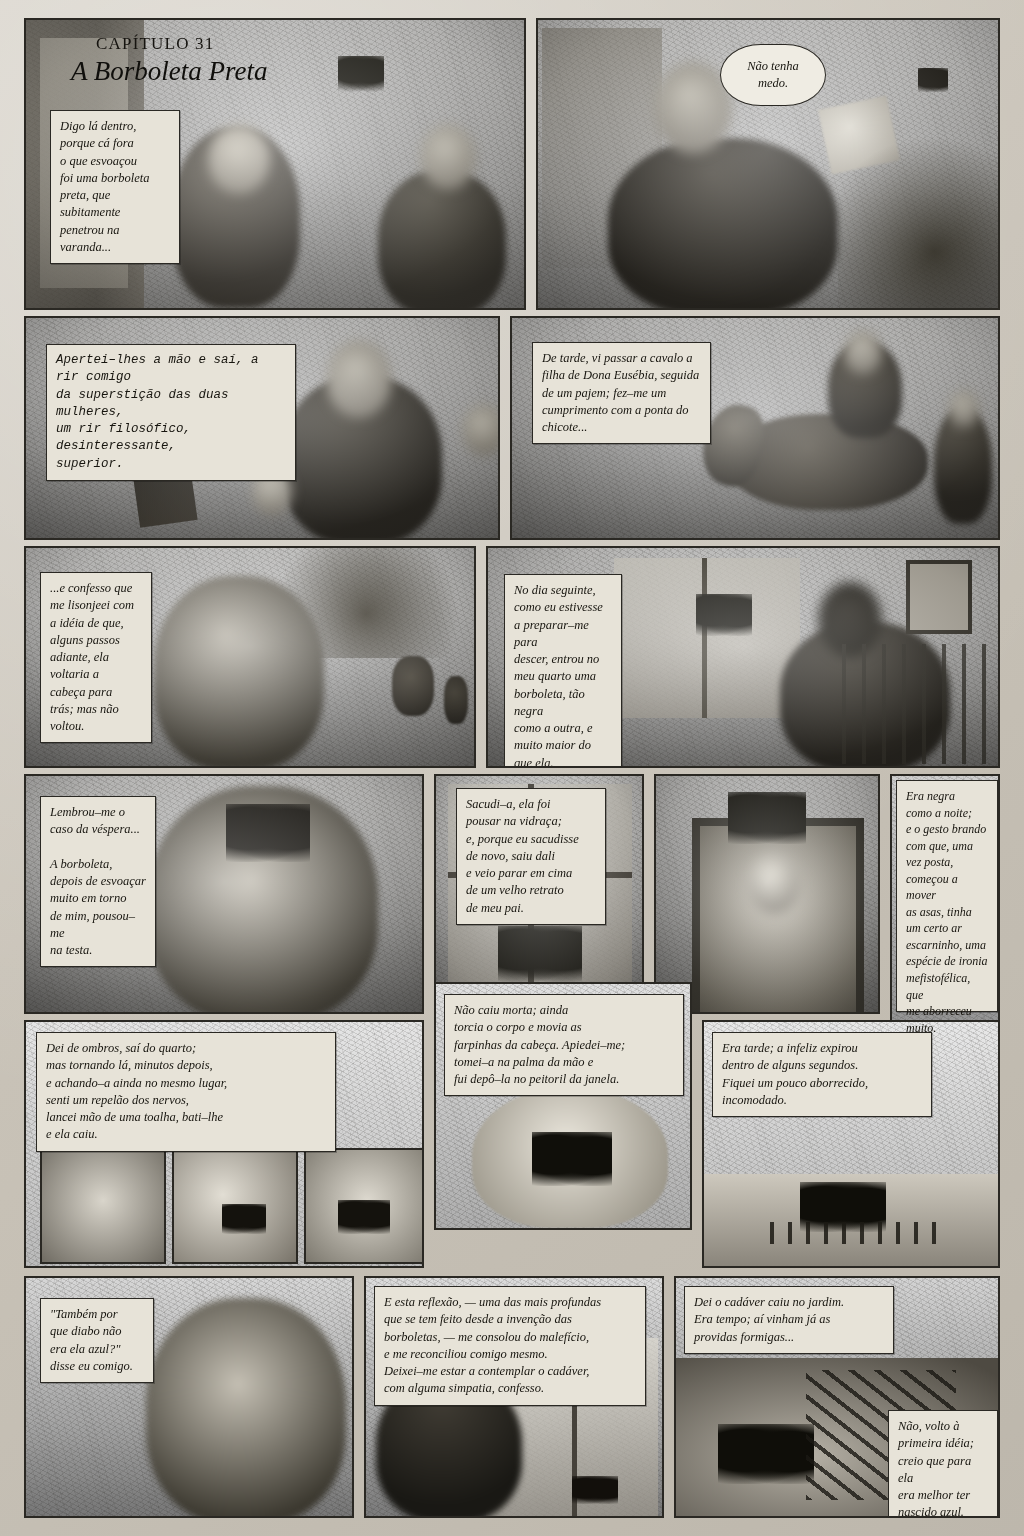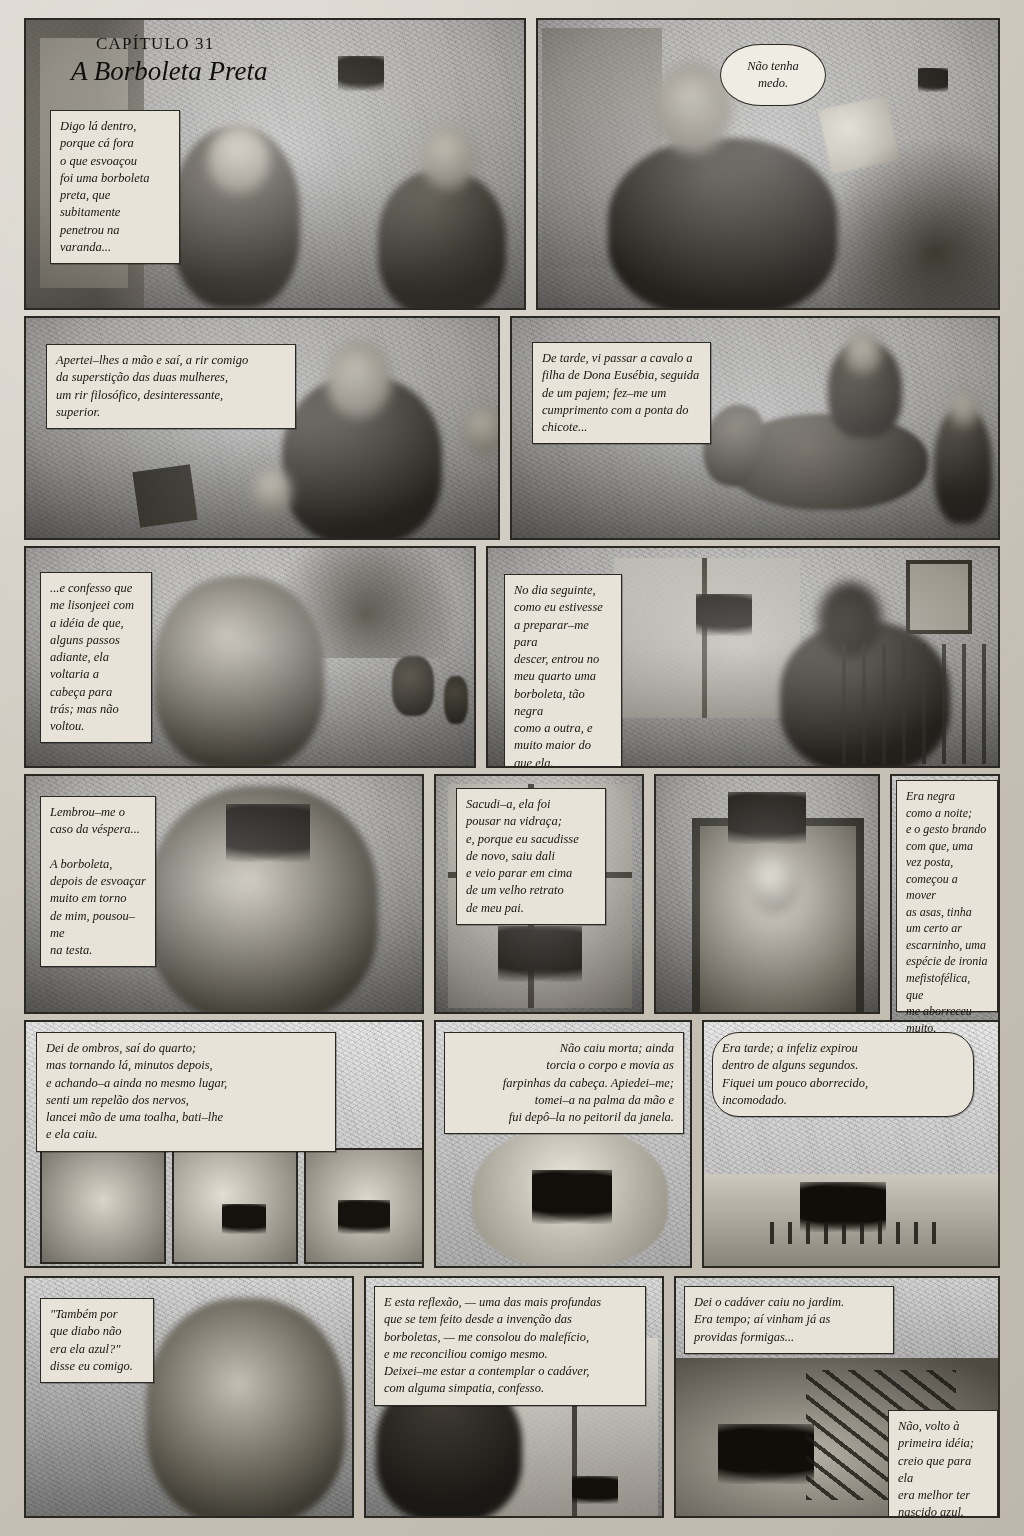--- a/index.html
+++ b/index.html
@@ -140,21 +140,21 @@
       <div class="figh" style="left:70px;top:118px;width:230px;height:178px;background:radial-gradient(circle at 45% 20%,#46423a,#1d1b17 70%);"></div>
       <div class="fig" style="left:116px;top:42px;width:78px;height:92px;background:radial-gradient(circle at 45% 35%,#d0ccc0,#6f6a61);"></div>
       <div style="position:absolute;left:286px;top:82px;width:70px;height:66px;background:radial-gradient(circle at 40% 35%,#efece2,#b6b1a6);transform:rotate(-12deg);filter:blur(1px);"></div>
       <div style="position:absolute;right:0;bottom:0;width:160px;height:190px;background:radial-gradient(circle at 60% 70%,#3b382f,rgba(59,56,47,0) 70%);"></div>
       <div style="position:absolute;left:380px;top:48px;width:30px;height:24px;background:radial-gradient(ellipse at 30% 40%,#1a1813 45%,rgba(26,24,19,0) 75%),radial-gradient(ellipse at 72% 45%,#1a1813 45%,rgba(26,24,19,0) 75%);"></div>
       <div class="vig"></div>
       <div class="bub" style="left:182px;top:24px;width:106px;height:62px;">Não tenha
 medo.</div>
     </div>
 
-    <div class="panel" style="left:6px;top:302px;width:476px;height:224px;">
+    <div class="panel" style="left:6px;top:302px;width:476px;height:224px;font-family:Liberation Mono, monospace;">
       <div class="art" style="background-image:linear-gradient(180deg,#cfcbc1 0%,#a8a399 60%,#7e7a70 100%);"></div>
       <div class="tex"></div>
       <div class="figh" style="left:256px;top:58px;width:160px;height:168px;background:radial-gradient(circle at 40% 18%,#4a463d,#1e1c18 70%);"></div>
       <div class="fig" style="left:300px;top:22px;width:66px;height:78px;background:radial-gradient(circle at 45% 35%,#cdc9bd,#6d685f);"></div>
       <div class="fig" style="left:436px;top:86px;width:44px;height:52px;background:radial-gradient(circle at 45% 35%,#cbc7bb,#6e6960);"></div>
       <div class="fig" style="left:226px;top:150px;width:40px;height:48px;background:radial-gradient(circle at 45% 35%,#cbc7bb,#6e6960);"></div>
       <div style="position:absolute;left:110px;top:150px;width:58px;height:56px;background:linear-gradient(180deg,#211f1a,#3c3831);transform:rotate(-8deg);"></div>
       <div class="vig"></div>
       <div class="cap" style="left:20px;top:26px;width:250px;">Apertei–lhes a mão e saí, a rir comigo
 da superstição das duas mulheres,
@@ -289,39 +289,39 @@
       <div style="position:absolute;left:278px;top:126px;width:122px;height:112px;border:2px solid #2a2823;background:radial-gradient(circle at 50% 45%,#ddd9cf,#7c786e);"></div>
       <div style="position:absolute;left:312px;top:178px;width:52px;height:34px;background:radial-gradient(ellipse at 28% 42%,#14120d 44%,rgba(20,18,13,0) 74%),radial-gradient(ellipse at 74% 44%,#14120d 44%,rgba(20,18,13,0) 74%);"></div>
       <div class="cap" style="left:10px;top:10px;width:300px;">Dei de ombros, saí do quarto;
 mas tornando lá, minutos depois,
 e achando–a ainda no mesmo lugar,
 senti um repelão dos nervos,
 lancei mão de uma toalha, bati–lhe
 e ela caiu.</div>
     </div>
 
-    <div class="panel" style="left:416px;top:1006px;width:258px;height:248px;text-align:right;">
+    <div class="panel" style="left:416px;top:968px;width:258px;height:248px;">
       <div class="art" style="background-image:linear-gradient(180deg,#dedacf 0%,#b0aba1 100%);"></div>
       <div class="tex"></div>
       <div style="position:absolute;left:36px;top:104px;width:196px;height:140px;border-radius:48% 48% 40% 40%;background:radial-gradient(circle at 48% 40%,#eae6dc,#8b8679);filter:blur(1px);"></div>
       <div style="position:absolute;left:96px;top:148px;width:80px;height:54px;background:radial-gradient(ellipse at 26% 42%,#100f0a 44%,rgba(16,15,10,0) 74%),radial-gradient(ellipse at 76% 44%,#100f0a 44%,rgba(16,15,10,0) 74%);"></div>
       <div class="cap" style="left:8px;top:10px;width:240px;">Não caiu morta; ainda
 torcia o corpo e movia as
 farpinhas da cabeça. Apiedei–me;
 tomei–a na palma da mão e
 fui depô–la no peitoril da janela.</div>
     </div>
 
     <div class="panel" style="left:684px;top:1006px;width:298px;height:248px;">
       <div class="art" style="background-image:linear-gradient(180deg,#e6e3da 0%,#b7b2a8 100%);"></div>
       <div class="tex"></div>
       <div style="position:absolute;left:0;bottom:0;width:298px;height:92px;background:linear-gradient(180deg,#cdc8bd,#8a857b);"></div>
       <div style="position:absolute;left:96px;top:160px;width:86px;height:50px;background:radial-gradient(ellipse at 28% 44%,#0f0e09 44%,rgba(15,14,9,0) 74%),radial-gradient(ellipse at 74% 46%,#0f0e09 44%,rgba(15,14,9,0) 74%);"></div>
       <div style="position:absolute;left:66px;top:200px;width:180px;height:22px;background:repeating-linear-gradient(90deg,#1b1913 0 4px,rgba(0,0,0,0) 4px 18px);opacity:.85;"></div>
-      <div class="cap" style="left:8px;top:10px;width:262px;border-radius:27px;">Era tarde; a infeliz expirou
+      <div class="cap" style="left:8px;top:10px;width:220px;">Era tarde; a infeliz expirou
 dentro de alguns segundos.
 Fiquei um pouco aborrecido,
 incomodado.</div>
     </div>
 
     <div class="panel" style="left:6px;top:1262px;width:330px;height:242px;">
       <div class="art" style="background-image:linear-gradient(180deg,#d6d2c8 0%,#a8a399 60%,#7a766d 100%);"></div>
       <div class="tex"></div>
       <div class="figh" style="left:120px;top:20px;width:200px;height:226px;background:radial-gradient(circle at 46% 38%,#c4bfb3,#3b382f 78%);"></div>
       <div class="cap" style="left:14px;top:20px;width:114px;">"Também por

